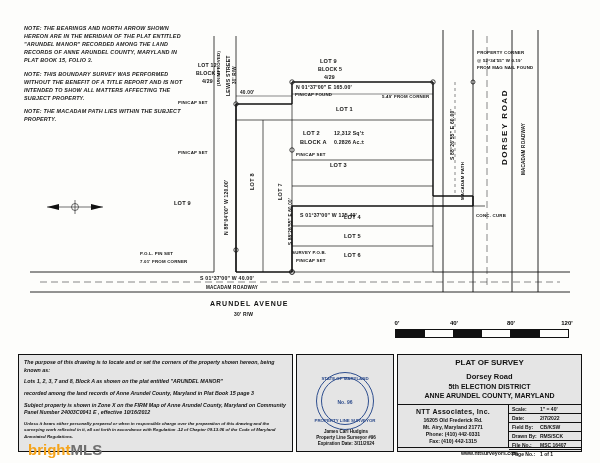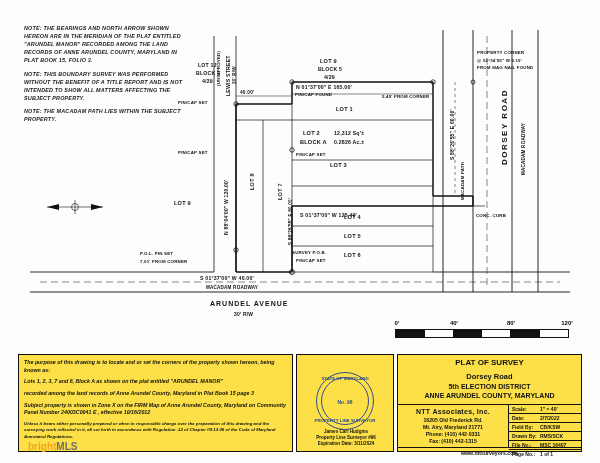--- a/index.html
+++ b/index.html
@@ -14,40 +14,40 @@
   .big{font-size:7px;font-weight:bold;letter-spacing:1px;}
   .scalebar{position:absolute;left:395px;top:320px;width:175px;height:22px;}
   .sbrow{position:absolute;left:0;top:9px;width:172px;height:7px;border:0.7px solid #111;display:flex;}
   .sbrow div{flex:1;height:100%;border-right:0.7px solid #111;}
   .sbrow div:last-child{border-right:none;}
   .sbrow div.f{background:#111;}
   .sbticks{position:absolute;left:0;top:0;width:175px;height:9px;}
   .sbticks span{position:absolute;font-size:6px;font-weight:bold;transform:translateX(-50%);}
   
   .bottom{position:absolute;left:0;top:352px;width:600px;height:111px;}
-  .bbox{position:absolute;border:1px solid #111;box-sizing:border-box;background:#fde047;}
+  .bbox{position:absolute;border:1px solid #111;box-sizing:border-box;background:#e5e5e5;}
   .purpose{left:18px;top:2px;width:275px;height:98px;font-size:5.3px;line-height:1.45;font-style:italic;font-weight:bold;padding:4px 5px;color:#111;}
   .purpose p{margin:0 0 4px 0;}
   .sealbox{left:296px;top:2px;width:98px;height:98px;}
   .titlebox{left:397px;top:2px;width:185px;height:98px;}
   .tb-title{text-align:center;font-weight:bold;font-size:8px;line-height:1.35;padding-top:3px;color:#111;}
   .tb-sub{text-align:center;font-weight:bold;font-size:7px;line-height:1.35;color:#111;}
   .tb-mid{border-top:1px solid #111;border-bottom:1px solid #111;margin-top:3px;display:flex;height:42px;}
   .tb-addr{width:104px;border-right:1px solid #111;padding:2px 3px;font-size:5.2px;line-height:1.4;font-weight:bold;text-align:center;color:#111;}
   .tb-addr .co{font-size:7px;letter-spacing:0.3px;}
   .tb-grid{flex:1;display:flex;flex-direction:column;}
   .tb-grid .r{flex:1;border-bottom:1px solid #111;font-size:5px;font-weight:bold;padding:1px 3px;display:flex;align-items:center;color:#111;}
   .tb-grid .r:last-child{border-bottom:none;}
   .tb-bot{font-size:5.2px;font-weight:bold;text-align:center;padding-top:2px;color:#111;}
   .seal-c{position:absolute;left:50%;top:46px;transform:translate(-50%,-50%);width:86px;height:62px;}
   .seal-ring{position:absolute;left:50%;top:50%;transform:translate(-50%,-50%);width:56px;height:56px;border:1px solid #2f4f8f;border-radius:50%;}
   .seal-ring2{position:absolute;left:50%;top:50%;transform:translate(-50%,-50%);width:46px;height:46px;border:1px solid #2f4f8f;border-radius:50%;}
   .seal-txt{position:absolute;width:100%;text-align:center;font-size:4.4px;font-weight:bold;color:#2b4a8b;}
   .seal-name{position:absolute;left:0;top:74px;width:98px;text-align:center;font-size:4.6px;line-height:1.35;font-weight:bold;color:#111;}
-  .watermark{position:absolute;left:8px;top:441px;font-size:10px;font-weight:bold;color:#6f6f6f;padding-left:20px;}
+  .watermark{position:absolute;left:8px;top:441px;font-size:15px;font-weight:bold;color:#6f6f6f;padding-left:20px;}
   .wm-b{color:#f5a31a;}
 </style>
 </head>
 <body>
 
 <div class="sheet">
 
   <div class="plan">
 
     <svg width="600" height="350" viewBox="0 0 600 350">

